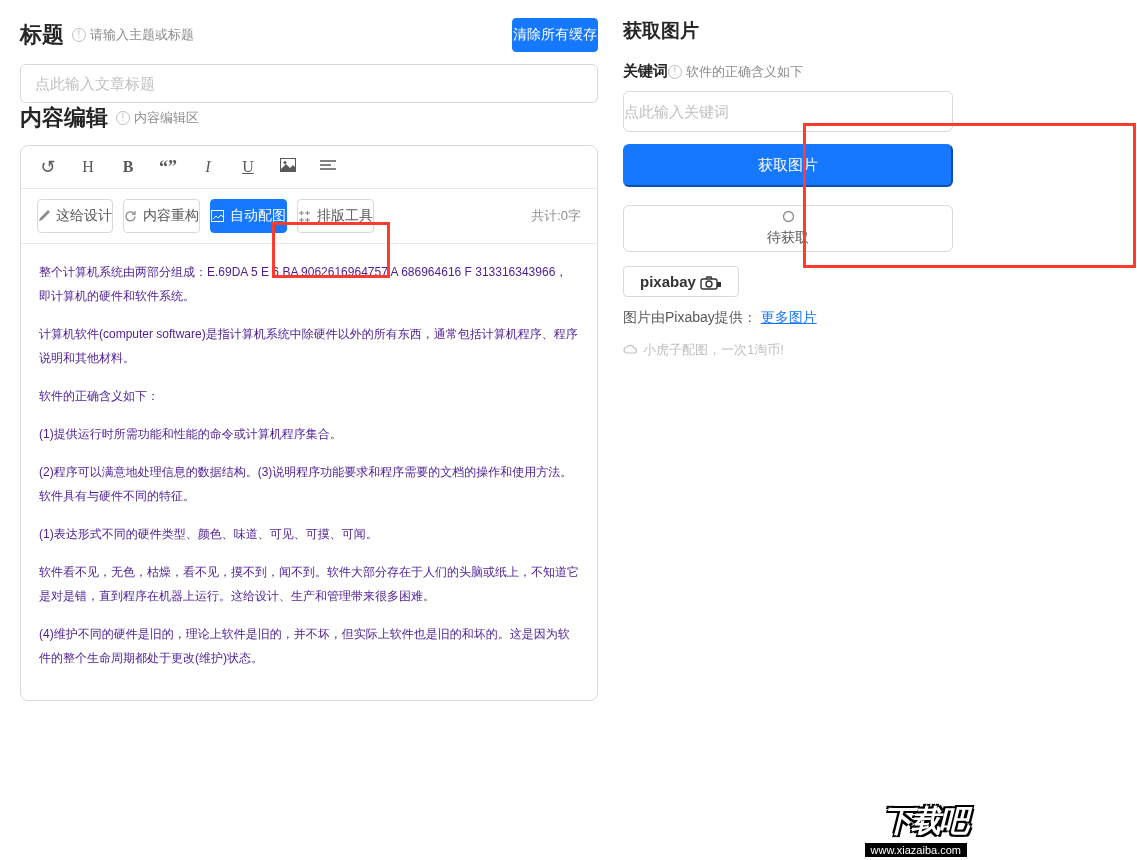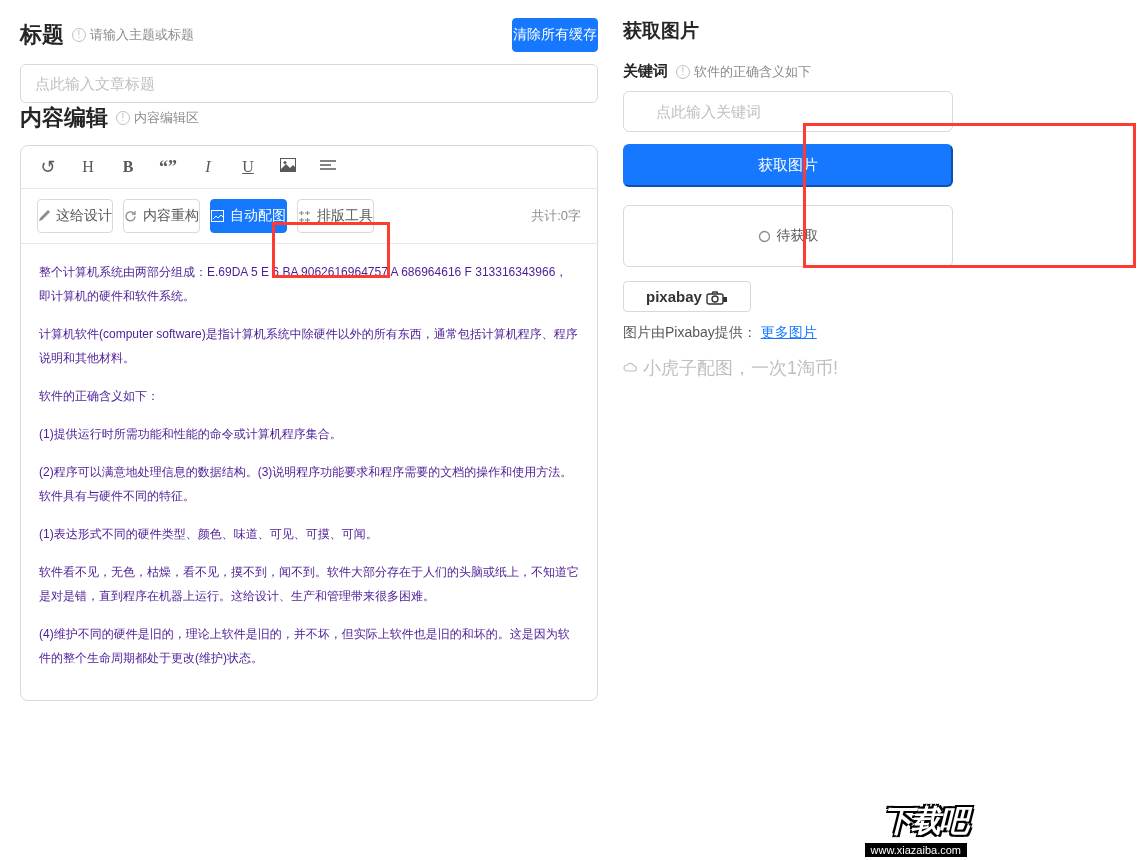--- a/index.html
+++ b/index.html
@@ -26,30 +26,30 @@
 .action-row { display: flex; align-items: center; gap: 10px; padding: 10px 16px; border-bottom: 1px solid #e8e8e8; }
 .word-count { margin-left: auto; color: #8c8c8c; font-size: 13px; }
 .editor-content { padding: 16px 18px; line-height: 2; color: #4c1d95; font-size: 12px; }
 .editor-content p { margin-bottom: 14px; }
 
 .highlight-red { position: absolute; border: 3px solid #ff3b30; pointer-events: none; z-index: 10; }
 .hl1 { left: 272px; top: 222px; width: 118px; height: 56px; }
 .hl2 { left: 803px; top: 123px; width: 333px; height: 145px; }
 
 .side-sec-title { font-size: 19px; font-weight: 700; color: #262626; margin-bottom: 18px; }
-.side-label { font-size: 15px; font-weight: 600; color: #262626; display: flex; align-items: center; gap: 8px; margin-bottom: 10px; }
-.keyword-input { width: 100%; padding: 11px 32px; border: 1px solid #d9d9d9; border-radius: 6px; font-size: 15px; margin-bottom: 12px; }
+.side-label { font-size: 15px; font-weight: 600; color: #262626; display: flex; align-items: center; margin-bottom: 10px; }
+.keyword-input { width: 100%; padding: 11px 0; border: 1px solid #d9d9d9; border-radius: 6px; font-size: 15px; margin-bottom: 12px; }
 .keyword-input::placeholder { color: #bfbfbf; }
 
-.pending-btn { width: 100%; padding: 21px; border: 1px solid #d9d9d9; border-radius: 6px; background: #fff; color: #595959; display: flex; align-items: center; justify-content: center; gap: 6px; margin-top: 18px; font-size: 14px; }
-.pixabay-badge { display: inline-block; border: 1px solid #d9d9d9; border-radius: 4px; padding: 6px 22px; margin-top: 14px; font-family: Arial; font-weight: 700; font-size: 15px; color: #333; }
+.pending-btn { width: 100%; padding: 4px; border: 1px solid #d9d9d9; border-radius: 6px; background: #fff; color: #595959; display: flex; align-items: center; justify-content: center; gap: 6px; margin-top: 18px; font-size: 14px; flex-direction: column; }
+.pixabay-badge { display: inline-block; border: 1px solid #d9d9d9; border-radius: 4px; padding: 6px 16px; margin-top: 14px; font-family: Arial; font-weight: 700; font-size: 15px; color: #333; }
 .pixabay-badge svg { vertical-align: middle; }
 .pixabay-line { margin-top: 12px; font-size: 14px; color: #595959; }
 .pixabay-line a { color: #1677ff; text-decoration: underline; }
-.footer-hint { margin-top: 14px; font-size: 18px; color: #bfbfbf; display: flex; align-items: center; gap: 6px; }
+.footer-hint { margin-top: 14px; font-size: 13px; color: #bfbfbf; display: flex; align-items: center; gap: 6px; }
 
 .watermark { position: absolute; right: 0; bottom: 0; width: 150px; height: 70px; }
 .watermark .big { position:absolute; right:6px; bottom:18px; font-size:30px; font-weight:900; color:#fff; text-shadow: -2px -2px 0 #000, 2px -2px 0 #000, -2px 2px 0 #000, 2px 2px 0 #000; font-style: italic; letter-spacing:-2px; }
 .watermark .url { position:absolute; right:6px; bottom:3px; font-size:11px; background:#000; color:#fff; padding:1px 6px; }
 .container { position: relative; }
 svg { display: inline-block; }
 </style>
 </head>
 <body>
 

